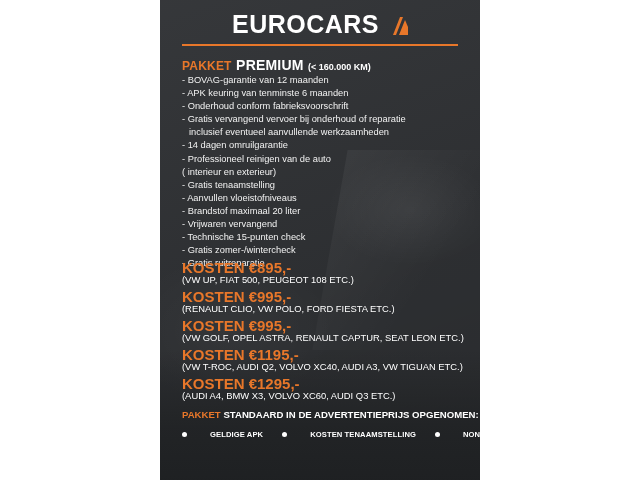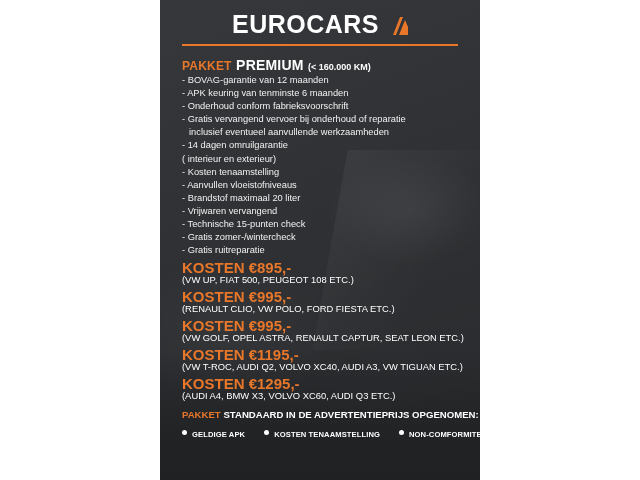--- a/index.html
+++ b/index.html
@@ -190,22 +190,22 @@
   .footer .footer-title .altijd { color: #e8772a; }
   .footer .footer-title .rest { color: #ffffff; }
   .footer .bullets {
     margin-top: 9px;
     display: flex;
     gap: 19px;
     align-items: center;
   }
   .footer .bullet {
     display: flex;
-    align-items: flex-start;
-    gap: 5px;
+    align-items: center;
+    gap: 23px;
     white-space: nowrap;
   }
   .footer .bullet .dot {
     width: 5px;
     height: 5px;
     border-radius: 50%;
     background: #ffffff;
     flex: none;
   }
   .footer .bullet .txt {
@@ -241,22 +241,23 @@
       <span class="km">(&lt; 160.000 KM)</span>
     </div>
 
     <div class="features">
       <div class="feat">- BOVAG-garantie van 12 maanden</div>
       <div class="feat">- APK keuring van tenminste 6 maanden</div>
       <div class="feat">- Onderhoud conform fabrieksvoorschrift</div>
       <div class="feat">- Gratis vervangend vervoer bij onderhoud of reparatie</div>
       <div class="feat indent">inclusief eventueel aanvullende werkzaamheden</div>
       <div class="feat">- 14 dagen omruilgarantie</div>
+      <div class="feat">- Professioneel reinigen van de auto</div>
       <div class="feat">( interieur en exterieur)</div>
-      <div class="feat">- Kosten tenaamstelling</div>
+      <div class="feat">- Gratis tenaamstelling</div>
       <div class="feat">- Aanvullen vloeistofniveaus</div>
       <div class="feat">- Brandstof maximaal 20 liter</div>
       <div class="feat">- Vrijwaren vervangend</div>
       <div class="feat">- Technische 15-punten check</div>
       <div class="feat">- Gratis zomer-/wintercheck</div>
       <div class="feat">- Gratis ruitreparatie</div>
     </div>
 
     <div class="prices">
       <div class="price-block">

